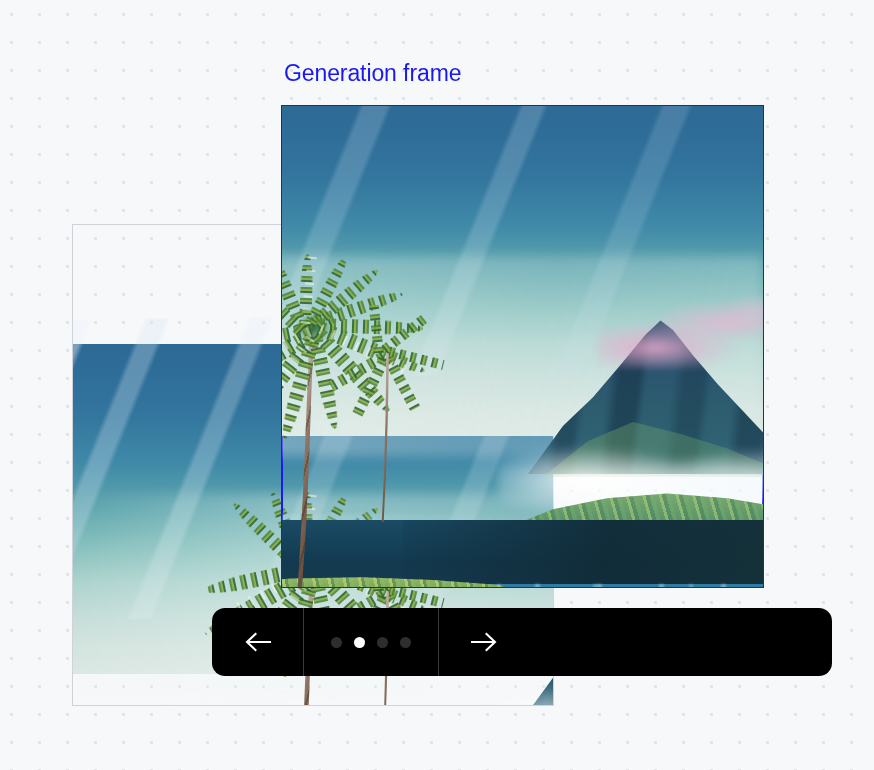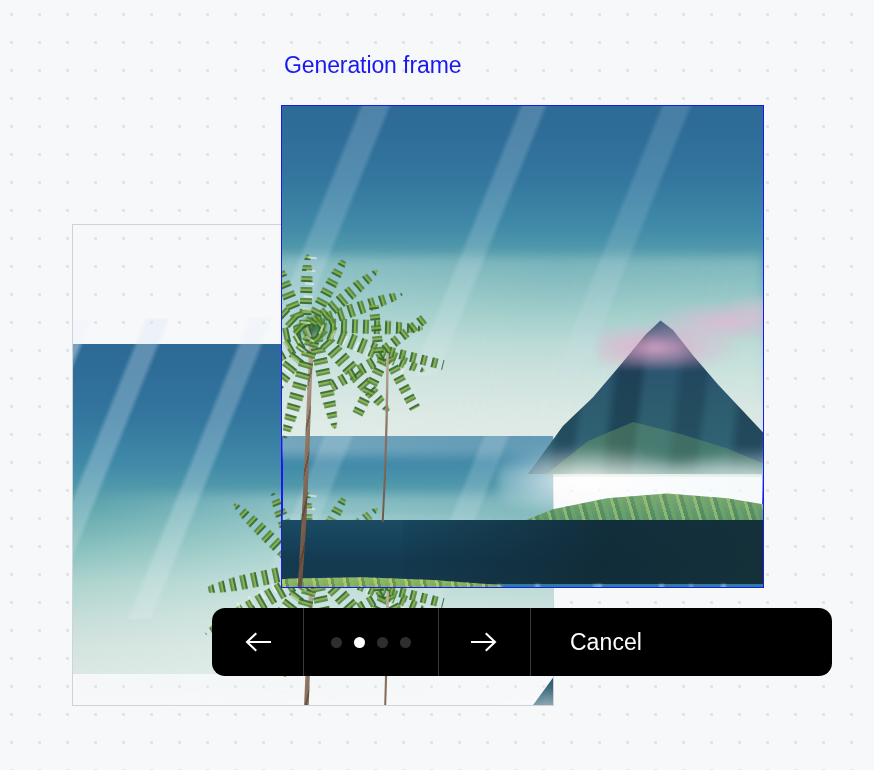--- a/index.html
+++ b/index.html
@@ -22,21 +22,21 @@
     background-color: #f7f8fa;
     background-image: radial-gradient(circle at 1.5px 1.5px, #e2e4ea 1.4px, transparent 1.5px);
     background-size: 28px 28px;
     background-position: 10px 13px;
   }
 
   
   #frame-title {
     position: absolute;
     left: 284px;
-    top: 52px;
+    top: 60px;
     font-size: 23px;
     letter-spacing: -0.1px;
     color: #1919f0;
     white-space: nowrap;
   }
 
   
   #source-image {
     position: absolute;
     left: 73px;
@@ -444,18 +444,15 @@
     <span class="dot"></span>
     <span class="dot"></span>
   </div>
 
   <div class="tb-seg" id="btn-next">
     <svg class="arrow-icon" width="28" height="22" viewBox="0 0 28 22" fill="none">
       <path d="M2 11 H24.5 M16.5 3 L25 11 L16.5 19" stroke="#ffffff" stroke-width="2.1" stroke-linecap="square" stroke-linejoin="miter"></path>
     </svg>
   </div>
 
-  <div class="tb-seg" id="btn-cancel">
-    <span class="tb-label">Cancel</span>
-  </div>
 
 
 </div>
 
 </body></html>

